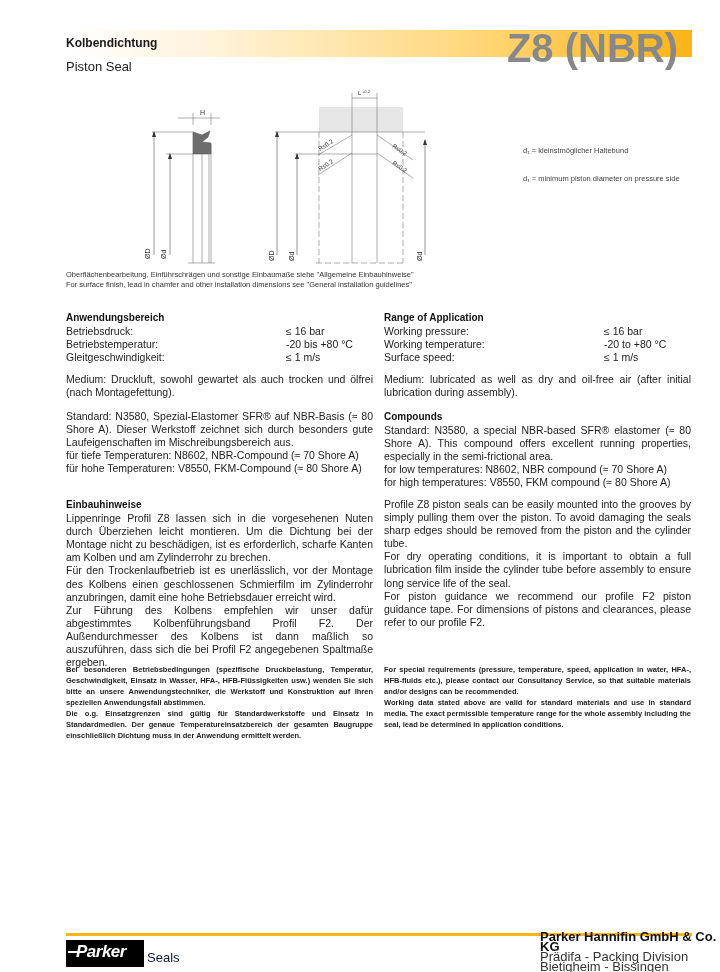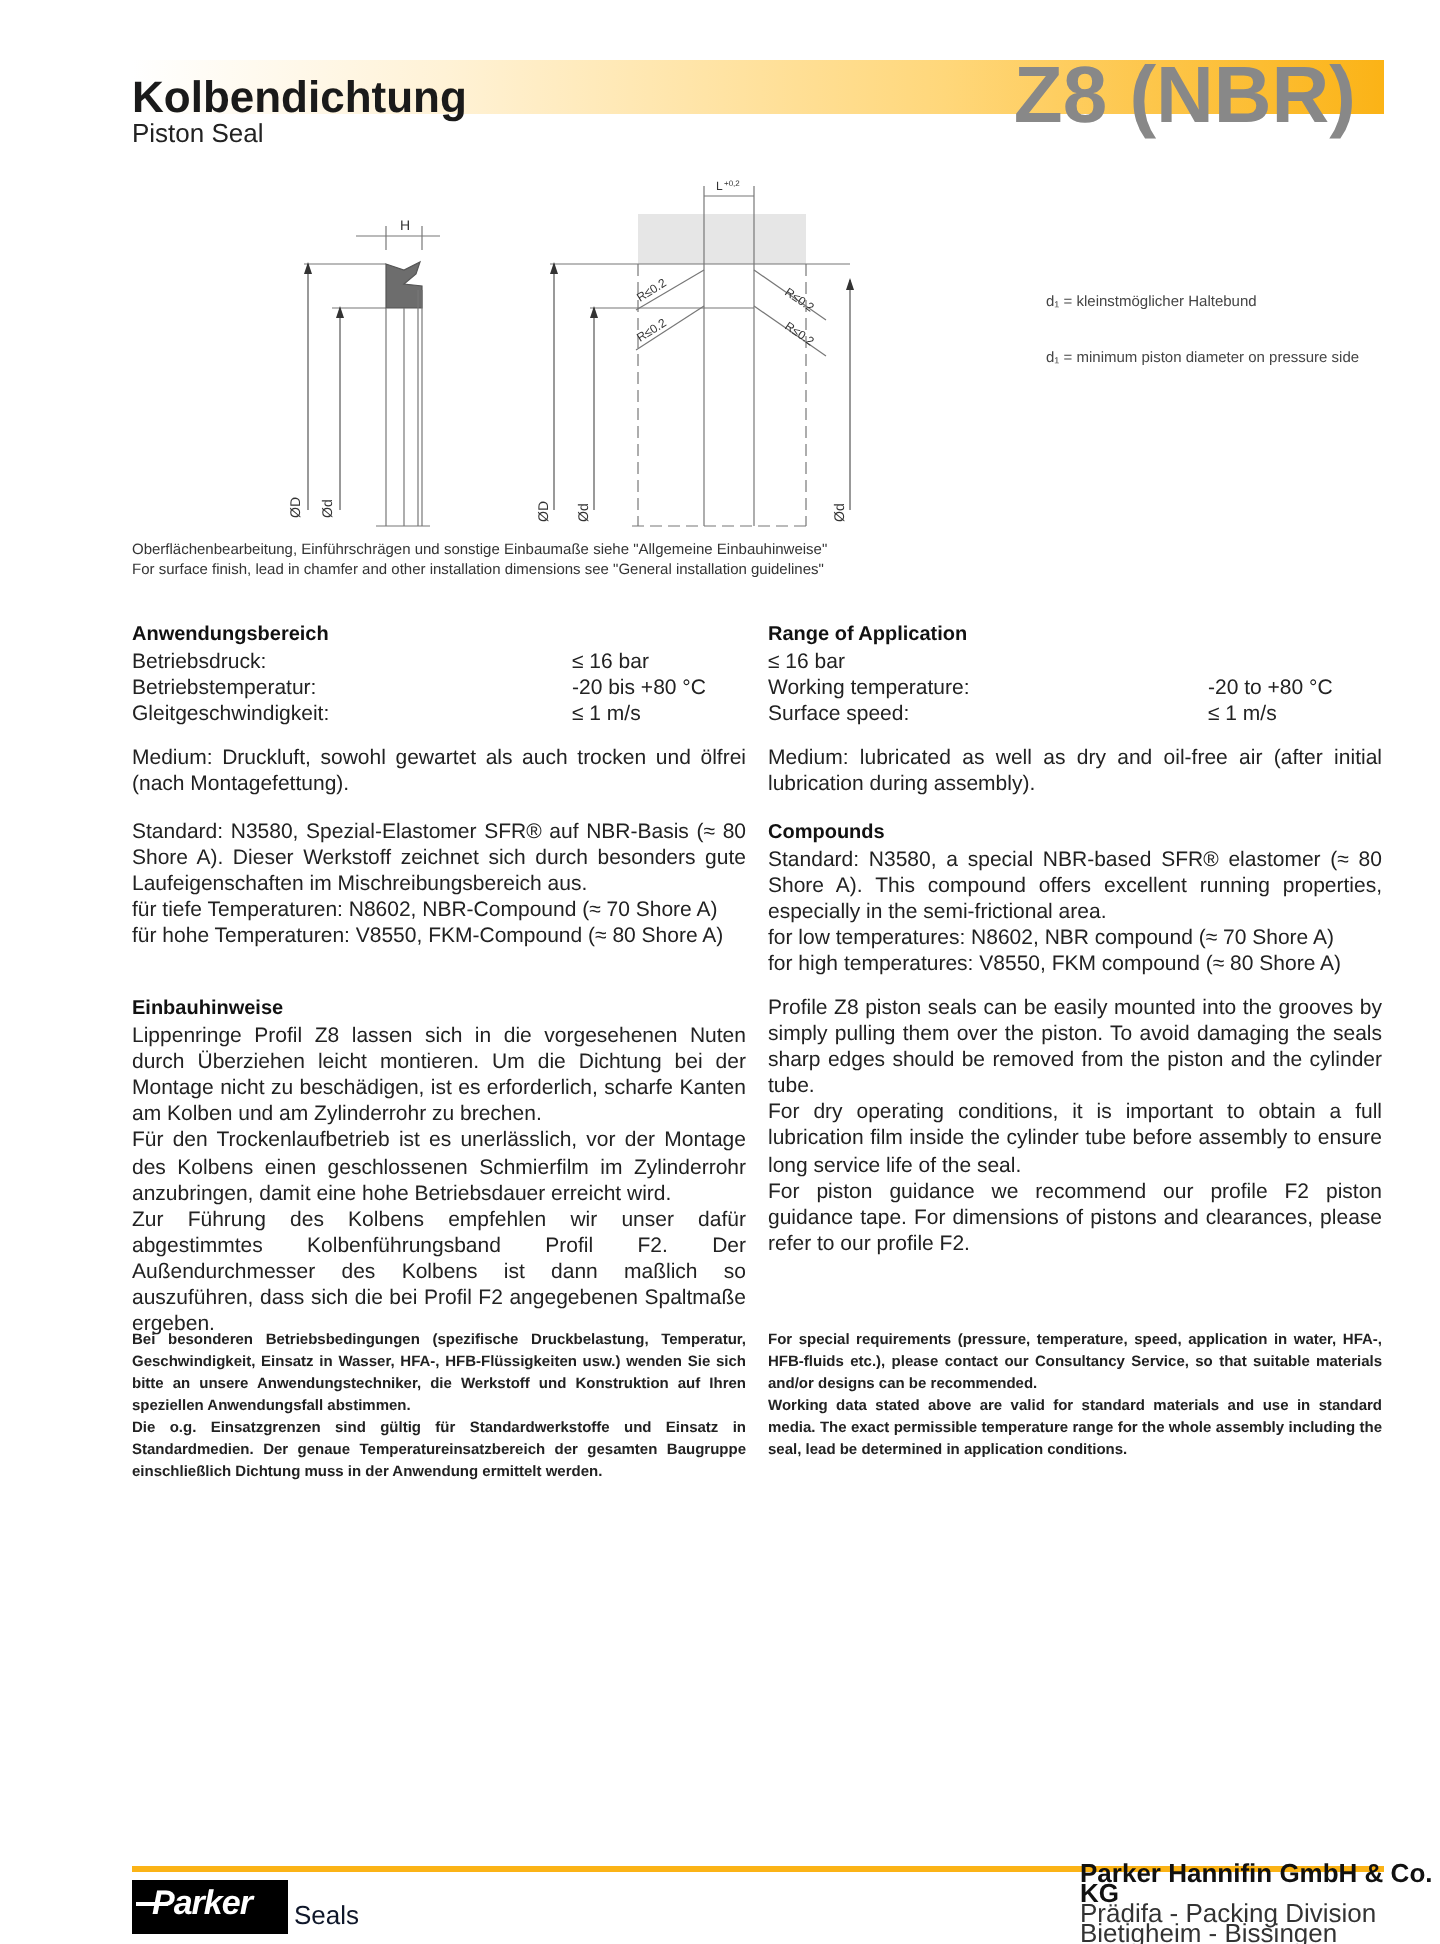--- a/index.html
+++ b/index.html
@@ -1,20 +1,20 @@
 <!DOCTYPE html>
 <html><head>
 <meta charset="utf-8">
 <style>
   html, body { margin: 0; padding: 0; background: #ffffff; }
   body { width: 720px; height: 972px; position: relative; overflow: hidden;
          font-family: "Liberation Sans", sans-serif; color: #222; }
   .header-band { position: absolute; left: 66px; top: 30px; width: 626px; height: 27px;
     background: linear-gradient(to right, #ffffff 0%, #fff2d6 25%, #ffd77a 65%, #fbb316 100%); }
-  .title { position: absolute; left: 66px; top: 36px; font-size: 22px; font-weight: bold; color: #1a1a1a; margin: 0; }
+  .title { position: absolute; left: 66px; top: 36px; font-size: 12px; font-weight: bold; color: #1a1a1a; margin: 0; }
   .subtitle { position: absolute; left: 66px; top: 59px; font-size: 13px; color: #222; margin: 0; }
   .product-code { position: absolute; right: 42px; top: 28px; font-size: 40px; font-weight: bold;
     color: #888888; letter-spacing: 0px; line-height: 1; }
   .diagram { position: absolute; left: 130px; top: 85px; }
   .legend { position: absolute; left: 523px; top: 146px; font-size: 7.5px; color: #444; }
   .legend div { margin-bottom: 19px; }
   .caption { position: absolute; left: 66px; top: 270px; font-size: 7.5px; line-height: 10px; color: #333; }
   .col { position: absolute; width: 307px; font-size: 10.5px; line-height: 13.1px; color: #222; }
   .col.left { left: 66px; }
   .col.right { left: 384px; }
@@ -136,20 +136,21 @@
 </div>
 
 <div class="note" style="left:66px; top:664px;">
   <div>Bei besonderen Betriebsbedingungen (spezifische Druckbelastung, Temperatur, Geschwindigkeit, Einsatz in Wasser, HFA-, HFB-Flüssigkeiten usw.) wenden Sie sich bitte an unsere Anwendungstechniker, die Werkstoff und Konstruktion auf Ihren speziellen Anwendungsfall abstimmen.</div>
   <div>Die o.g. Einsatzgrenzen sind gültig für Standardwerkstoffe und Einsatz in Standardmedien. Der genaue Temperatureinsatzbereich der gesamten Baugruppe einschließlich Dichtung muss in der Anwendung ermittelt werden.</div>
 </div>
 
 <div class="col right" style="top:311px;">
   <h2>Range of Application</h2>
   <div class="kv">
+      <span class="k">Working pressure:</span>
       <span class="v">≤ 16 bar</span>
     </div>
   <div class="kv">
       <span class="k">Working temperature:</span>
       <span class="v">-20 to +80 °C</span>
     </div>
   <div class="kv">
       <span class="k">Surface speed:</span>
       <span class="v">≤ 1 m/s</span>
     </div>

